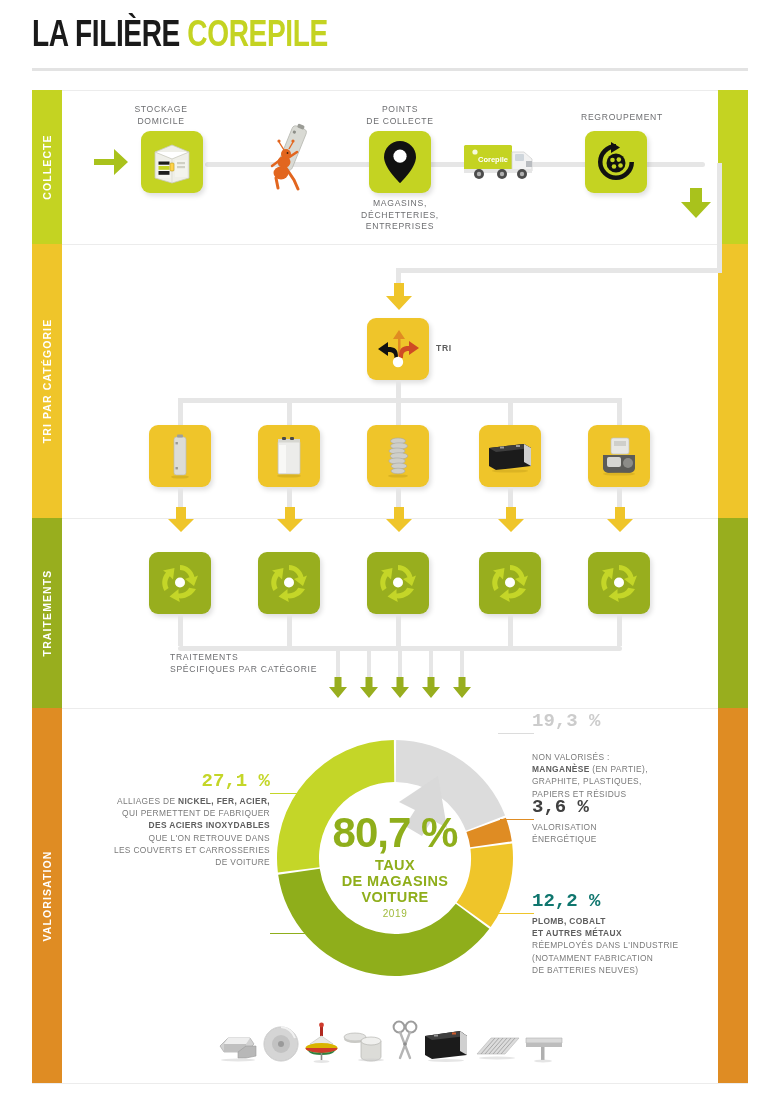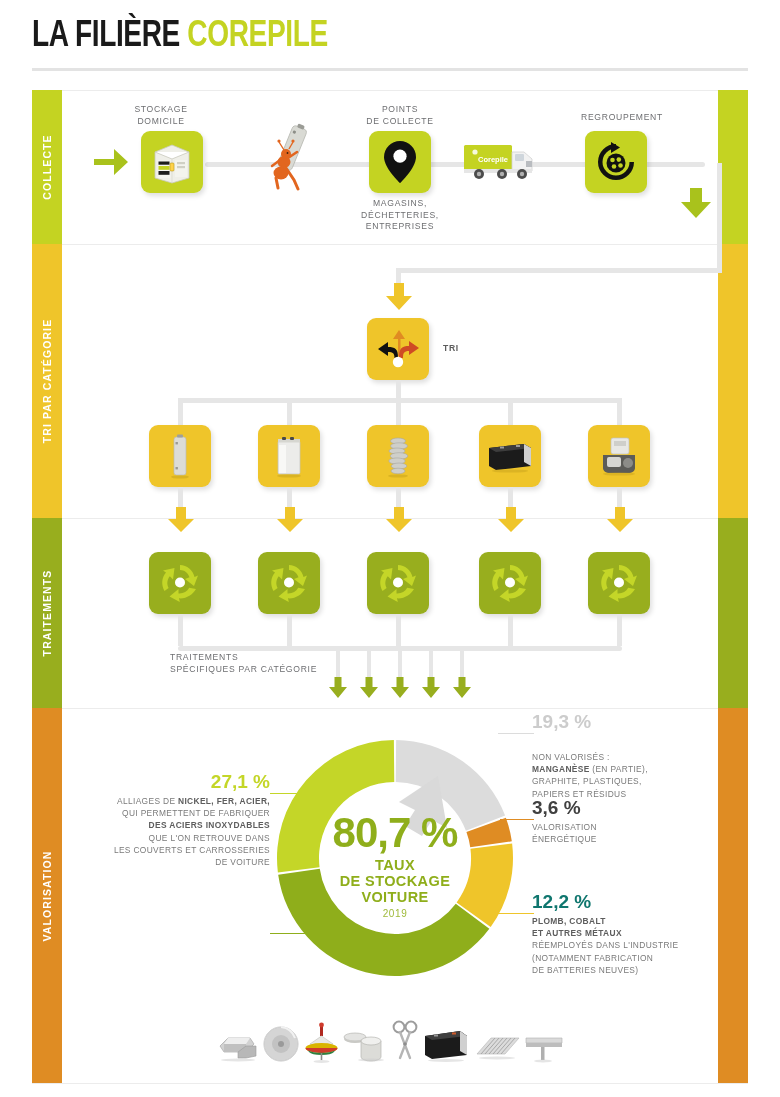--- a/index.html
+++ b/index.html
@@ -54,21 +54,21 @@
     font-family: "Liberation Sans Narrow","Liberation Sans", sans-serif;
     font-weight: 400; white-space: pre-line;
   }
 
   .connector { position: absolute; background: #e6e6e6; }
   .conn-rounded { position:absolute; border: 4px solid #e6e6e6; }
 
   svg { display:block; overflow: visible; }
 
   
-  .pct { font-family:Liberation Sans, sans-serif;
+  .pct { font-family:Liberation Mono, monospace;
          font-weight:700; font-size:19px; letter-spacing:0px; line-height:1; }
   .lbl-body {
     font-family:"Liberation Sans Narrow","Liberation Sans",sans-serif;
     font-size:8.4px; line-height:1.45; color:#7a7a7a; letter-spacing:0.35px;
   }
   .lbl-body b { color:#5d5d5d; font-weight:700; }
   .lbl-right { text-align:left; }
   .lbl-left  { text-align:right; }
 
   .donut-center-big {
@@ -232,21 +232,21 @@
     <svg width="46" height="44" viewBox="0 0 46 44">
 
       <path d="M23 29 L23 12 L18 12 L24 3 L30 12 L25.5 12 L25.5 29 Z" fill="#e08b22"></path>
 
       <path d="M23 30 C23 22 20 20 13 20 L13 15 L3 22 L13 29 L13 25 C18 25 19.5 26.5 19.5 31 Z" fill="#111111"></path>
 
       <path d="M24 31 C24 21 27 19 34 19 L34 14 L44 21 L34 28 L34 24 C29 24 28 26 28 31 Z" fill="#cf4b24"></path>
       <circle cx="23" cy="35" r="5.2" fill="#ffffff"></circle>
     </svg>
   </div>
-  <div class="cap" style="left:436px; top:343px; width:30px; text-align:center; font-weight:700; color:#5d5d5d;">TRI</div>
+  <div class="cap" style="left:436px; top:343px; width:30px; text-align:left; font-weight:700; color:#5d5d5d;">TRI</div>
 
   <div class="connector" style="left:396px; top:380px; width:5px; height:18px;"></div>
   <div class="connector" style="left:178px; top:398px; width:444px; height:5px; border-radius:3px;"></div>
   <div class="connector" style="left:178px; top:398px; width:5px; height:30px;"></div>
   <div class="connector" style="left:287px; top:398px; width:5px; height:30px;"></div>
   <div class="connector" style="left:396px; top:398px; width:5px; height:30px;"></div>
   <div class="connector" style="left:508px; top:398px; width:5px; height:30px;"></div>
   <div class="connector" style="left:617px; top:398px; width:5px; height:30px;"></div>
 
   <div class="tile tile-shadow" style="left:149px; top:425px; width:62px; height:62px; background:#efc52a;">
@@ -416,21 +416,21 @@
         <path d="M 234.35042267871552 210.8660549229864 A 118 118 0 0 1 23.18011201343691 156.64673453884728 L 64.7600721442475 150.72162563518978 A 76 76 0 0 0 200.76806884391848 185.6425438487031 Z" fill="#8fae1b"></path>
         <path d="M 22.882065775291252 154.40102367669732 A 118 118 0 0 1 138.86729871143672 22.005436617652222 L 139.27046357685757 64.00350155035228 A 76 76 0 0 0 64.56811016035708 149.27523558838132 Z" fill="#c4d628"></path>
       </g>
 
     <path d="M183 58 L144 84 L160 92 L150 108 L167 118 L177 102 L192 110 Z" fill="#d9d9d9"></path>
   </svg>
 
   <div style="position:absolute;left:311px;top:812px;width:168px;text-align:center;">
     <div class="donut-center-big">80,7 %</div>
     <div class="donut-center-sub" style="margin-top:3px;">TAUX</div>
-    <div class="donut-center-sub">DE STOCKAGE</div>
+    <div class="donut-center-sub">DE MAGASINS</div>
     <div class="donut-center-sub">VOITURE</div>
     <div class="donut-center-year" style="margin-top:2px;">2019</div>
   </div>
 
   <div style="position:absolute;left:532px;top:712px;width:180px;" class="lbl-right">
     <div class="pct" style="color:#cccccc;">19,3 %</div>
     <div class="lbl-body" style="margin-top:20px;">NON VALORISÉS :<br><b>MANGANÈSE</b> (EN PARTIE),<br>GRAPHITE, PLASTIQUES,<br>PAPIERS ET RÉSIDUS</div>
   </div>
   <div class="leader" style="left:498px;top:733px;width:36px;background:#dcdcdc;"></div>
 

